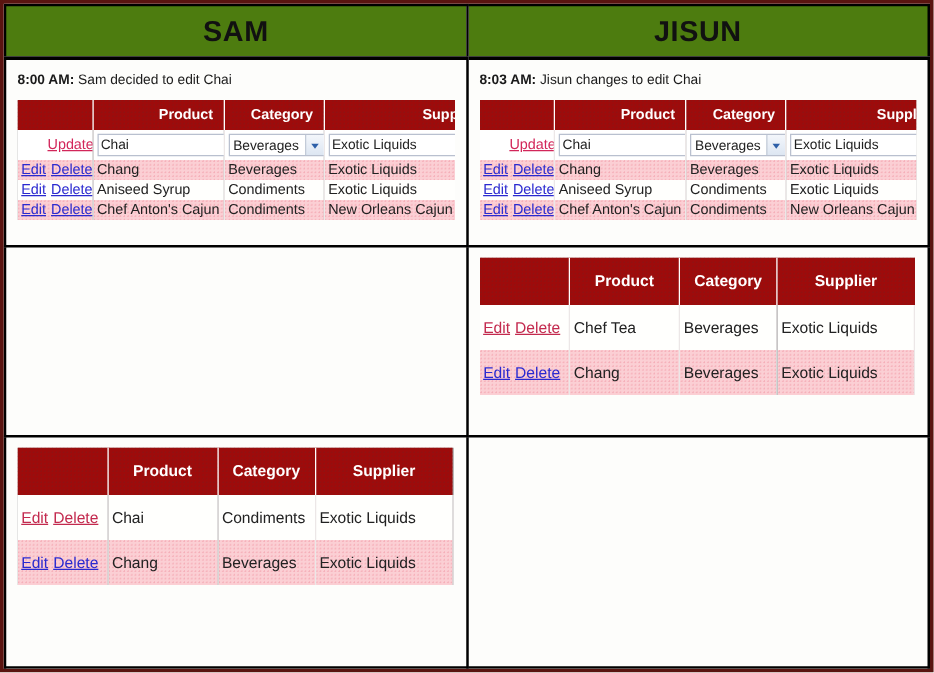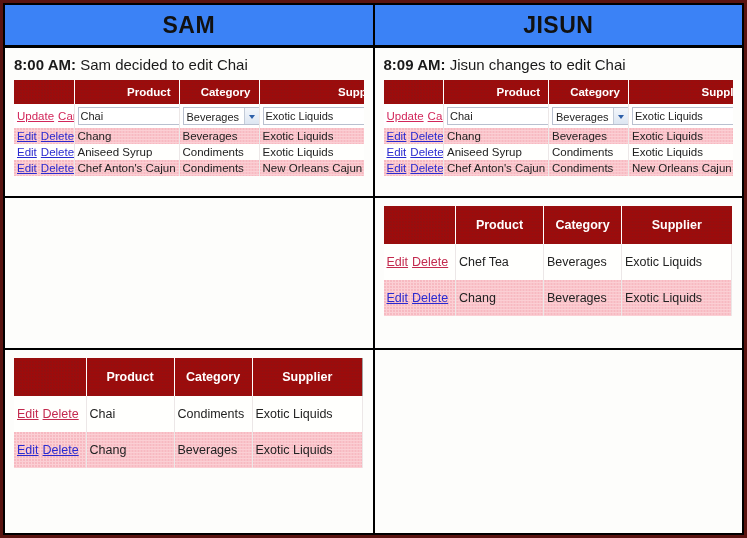--- a/index.html
+++ b/index.html
@@ -26,40 +26,40 @@
     table-layout: fixed;
   }
   .grid > tbody > tr > td {
     vertical-align: top;
     padding: 0;
     border: 2px solid #000000;
     background: #fdfdfb;
     overflow: hidden;
   }
   .grid > tbody > tr > td.hdr {
-    background: #3b82f6;
+    background: #4d7c0f;
     text-align: center;
     vertical-align: middle;
     height: 40px;
     border-bottom: 3px solid #000000;
   }
   .hdr-label {
     font-size: 23px;
     font-weight: bold;
     color: #111111;
     letter-spacing: 0.5px;
     line-height: 40px;
   }
   .cellpad {
     padding: 8px 9px 4px 9px;
     height: 100%;
     box-sizing: border-box;
   }
   .caption {
-    font-size: 15px;
+    font-size: 11px;
     color: #1a1a1a;
     line-height: 17px;
     margin: 0 0 7px 0;
   }
   .caption b {
     font-weight: bold;
   }
   
   .pgrid-wrap {
     width: 100%;
@@ -107,21 +107,21 @@
     background: #ffffff;
     padding-top: 3px;
     padding-bottom: 3px;
   }
   a.lnk {
     color: #2a2ad0;
     text-decoration: underline;
     font-size: 11.5px;
     cursor: pointer;
   }
-  a.lnk.redlnk { color: #d2265a; }
+  a.lnk.redlnk { color: #d2265a; margin-left: 21px; }
   a.lnk.deep { color: #c32a4e; }
   .cmdcell { white-space: nowrap; padding-right: 2px; }
   .cmdcell a + a { margin-left: 4px; }
   
   input.tb {
     font-family: "Liberation Sans", sans-serif;
     font-size: 11px;
     color: #222;
     border: 1px solid #b9c0cf;
     background: #ffffff;
@@ -245,21 +245,21 @@
             </tr>
           </tbody>
                 </table>
         </div>
       </div>
     </td>
 
     <td>
       <div class="cellpad">
         <p class="caption">
-          <b>8:09 AM:</b><span> Jisun changes to edit Chai</span>
+          <b>8:03 AM:</b><span> Jisun changes to edit Chai</span>
         </p>
         <div class="pgrid-wrap">
           <table class="pgrid" style="width:372px">
             <colgroup>
                     <col style="width:60px">
                     <col style="width:105px">
                     <col style="width:80px">
                     <col style="width:127px">
                   </colgroup>
             <tbody>

